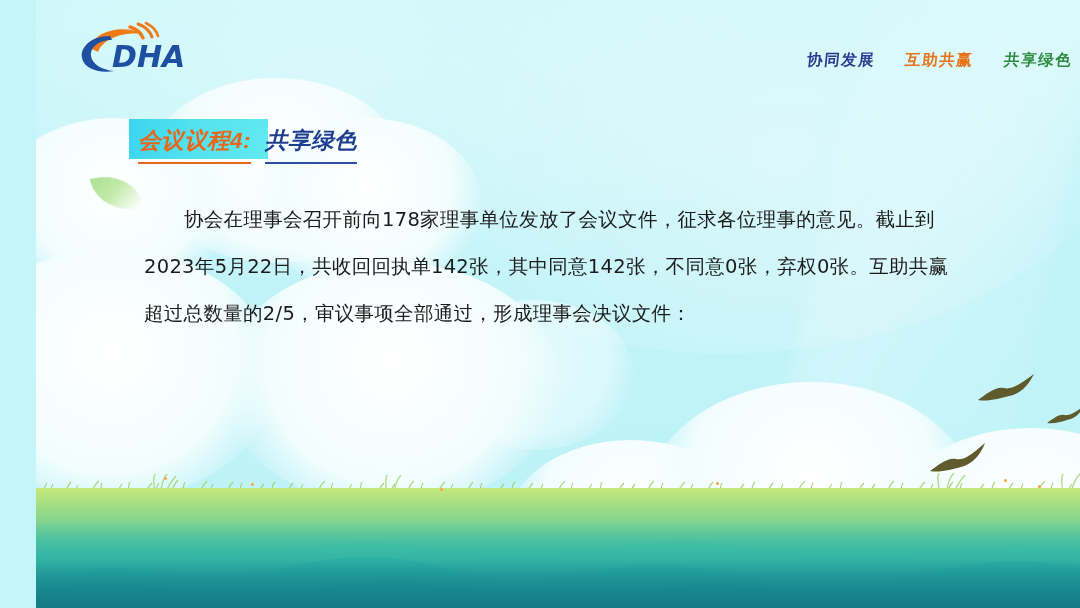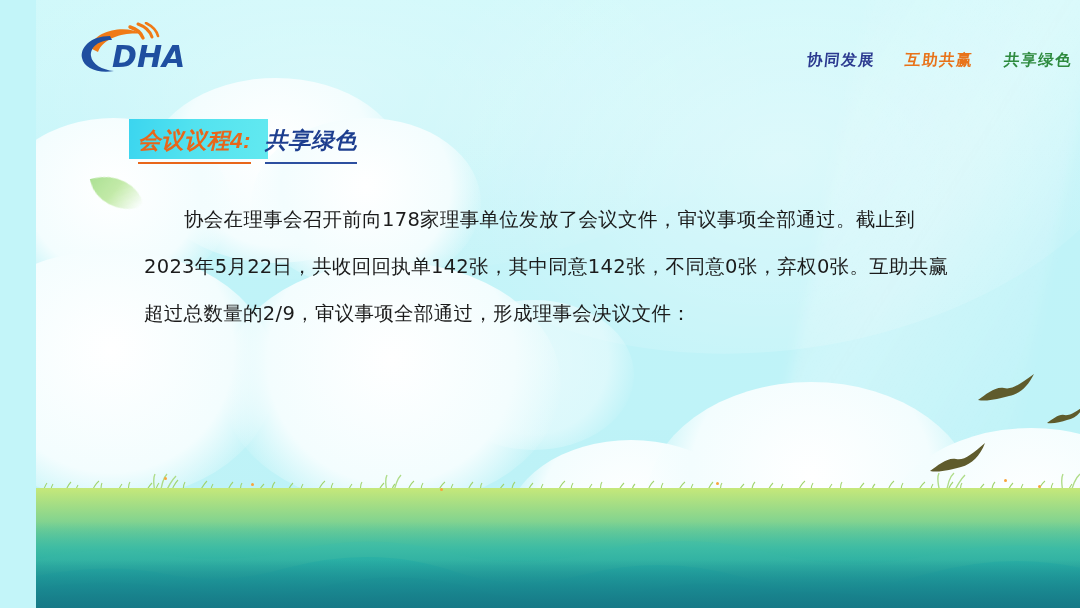--- a/index.html
+++ b/index.html
@@ -132,23 +132,23 @@
 
   <div class="title-wrap">
     <div class="title-hl"></div>
     <div class="title-text">
       <span class="t-orange">会议议程4:</span>
       <span class="t-blue">共享绿色</span>
     </div>
   </div>
 
   <div class="body-text">
-    <p class="p1">协会在理事会召开前向178家理事单位发放了会议文件，审议事项全部通过。截止到</p>
+    <p class="p1">协会在理事会召开前向178家理事单位发放了会议文件，征求各位理事的意见。截止到</p>
     <p>2023年5月22日，共收回回执单142张，其中同意142张，不同意0张，弃权0张。互助共赢</p>
-    <p>超过总数量的2/9，审议事项全部通过，形成理事会决议文件：</p>
+    <p>超过总数量的2/5，审议事项全部通过，形成理事会决议文件：</p>
   </div>
 
   <div class="bird b1">
     <svg width="62" height="34" viewBox="0 0 62 34">
       <path d="M2 28 C10 22, 20 14, 28 16 C36 18, 44 12, 58 2 C52 14, 44 22, 33 24 C24 26, 12 30, 2 28 Z" fill="#5f5b2c"></path>
     </svg>
   </div>
   <div class="bird b2">
     <svg width="40" height="22" viewBox="0 0 40 22">
       <path d="M1 18 C7 14, 13 9, 18 10 C24 11, 29 7, 38 1 C34 9, 28 14, 21 15 C15 17, 7 19, 1 18 Z" fill="#5f5b2c"></path>

